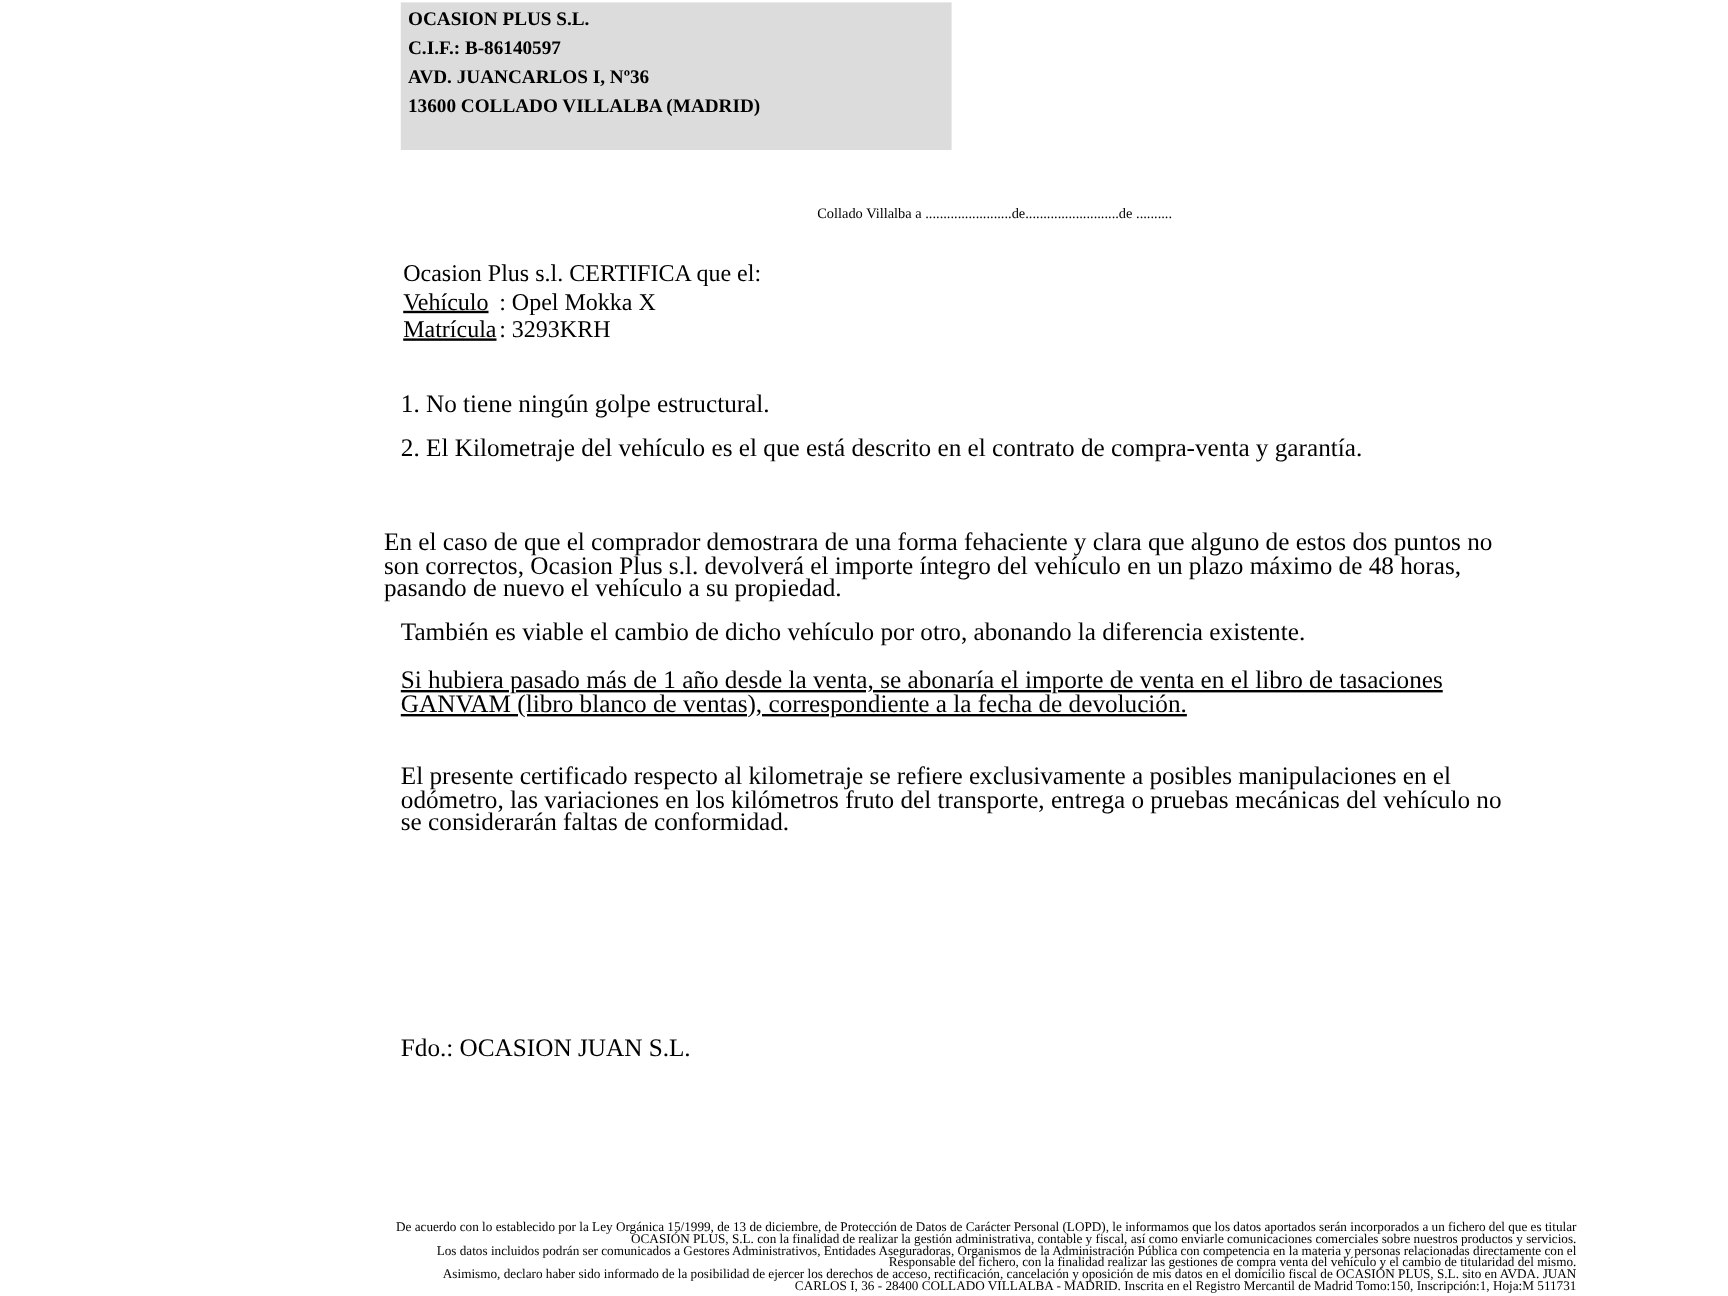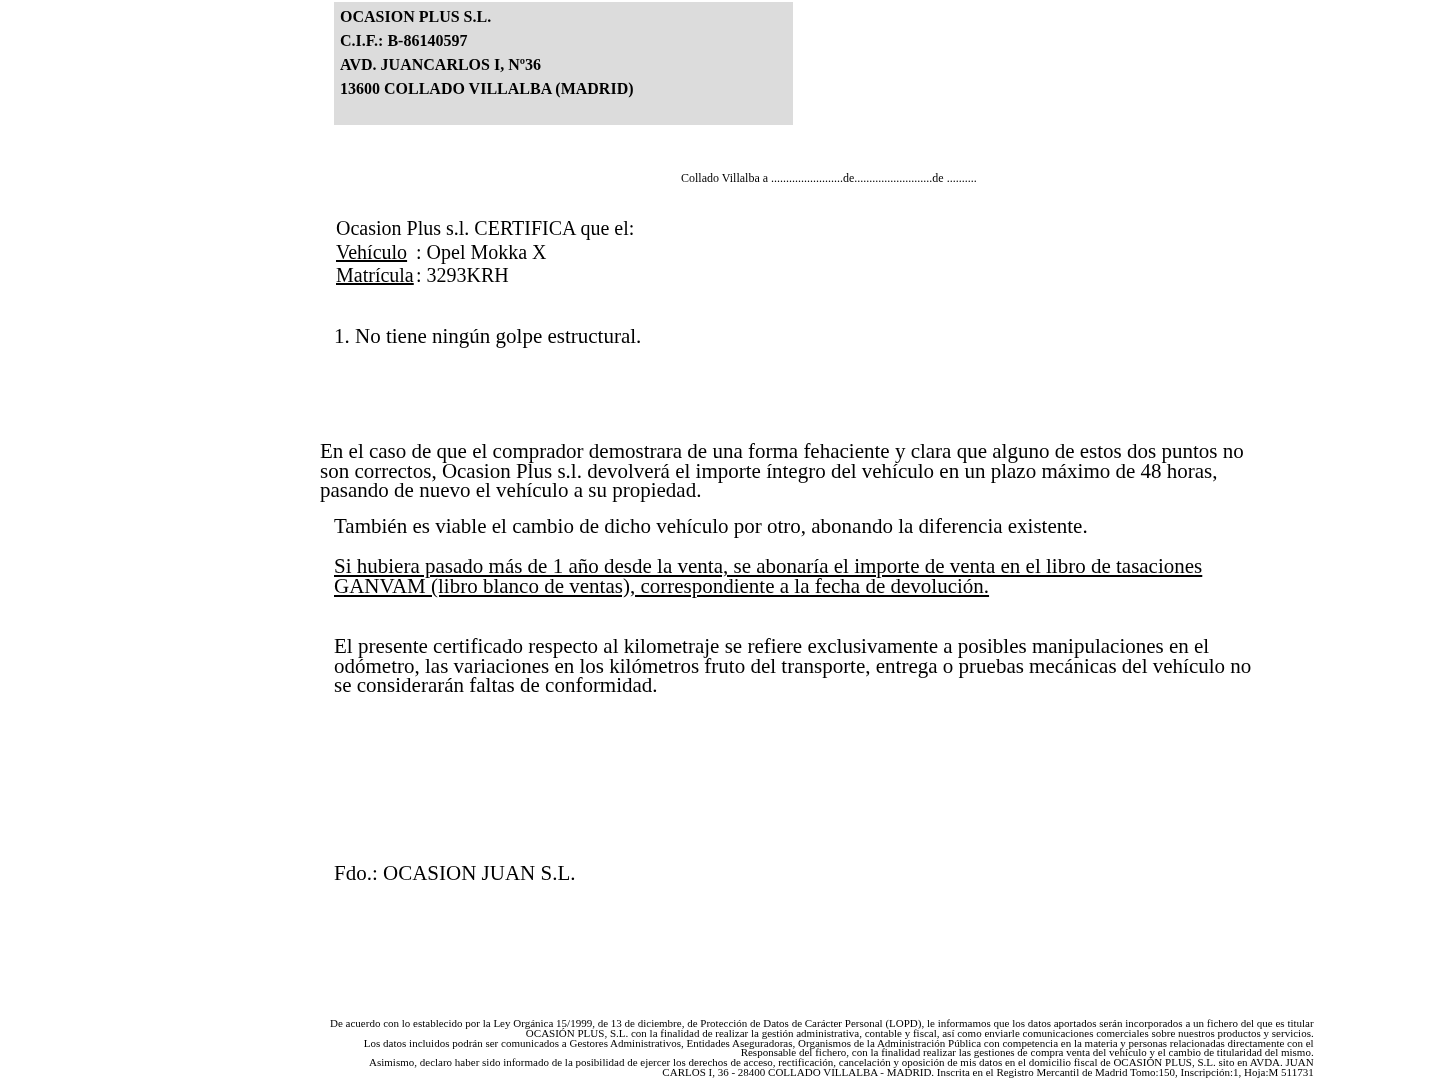--- a/index.html
+++ b/index.html
@@ -81,20 +81,21 @@
     <div class="row">Ocasion Plus s.l. CERTIFICA que el:</div>
     <div class="row">
       <span class="field-label">Vehículo</span><span>: Opel Mokka X</span>
     </div>
     <div class="row">
       <span class="field-label">Matrícula</span><span>: 3293KRH</span>
     </div>
   </div>
 
   <div class="abs bodytext clause-1">1. No tiene ningún golpe estructural.</div>
+  <div class="abs bodytext clause-2">2. El Kilometraje del vehículo es el que está descrito en el contrato de compra-venta y garantía.</div>
 
   <div class="abs bodytext para-refund">En el caso de que el comprador demostrara de una forma fehaciente y clara que alguno de estos dos puntos no
 son correctos, Ocasion Plus s.l. devolverá el importe íntegro del vehículo en un plazo máximo de 48 horas,
 pasando de nuevo el vehículo a su propiedad.</div>
   <div class="abs bodytext para-exchange">También es viable el cambio de dicho vehículo por otro, abonando la diferencia existente.</div>
   <div class="abs bodytext para-ganvam">Si hubiera pasado más de 1 año desde la venta, se abonaría el importe de venta en el libro de tasaciones
 GANVAM (libro blanco de ventas), correspondiente a la fecha de devolución.</div>
   <div class="abs bodytext para-odometer">El presente certificado respecto al kilometraje se refiere exclusivamente a posibles manipulaciones en el
 odómetro, las variaciones en los kilómetros fruto del transporte, entrega o pruebas mecánicas del vehículo no
 se considerarán faltas de conformidad.</div>

